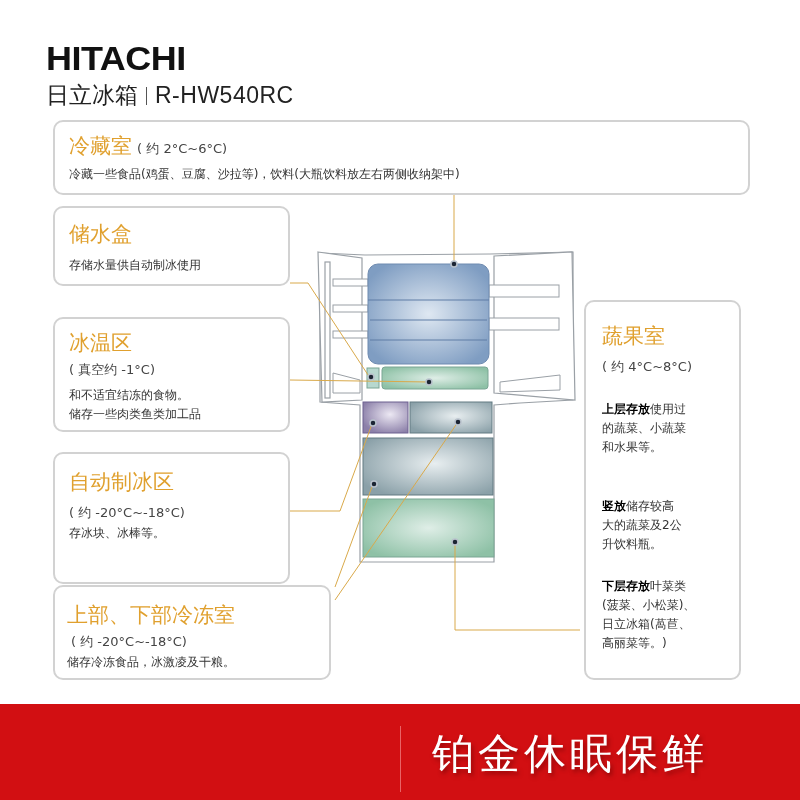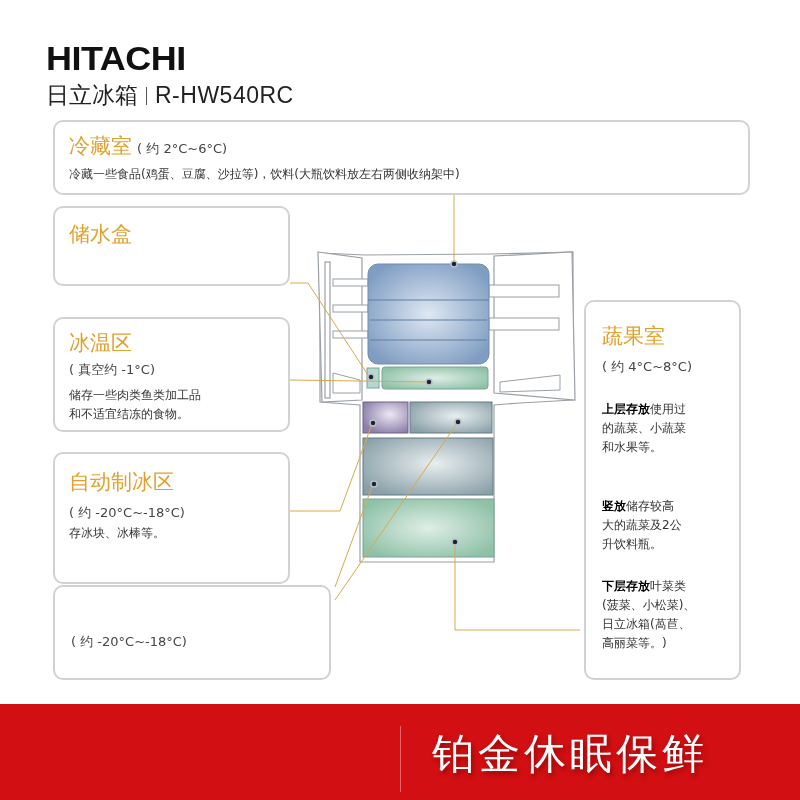--- a/index.html
+++ b/index.html
@@ -107,39 +107,42 @@
 <div class="card" style="left:53px;top:120px;width:697px;height:75px;">
   <div style="position:absolute;left:14px;top:10px;">
     <span class="title">冷藏室</span>
     <span class="temp">( 约 2°C~6°C)</span>
   </div>
   <div class="desc" style="position:absolute;left:14px;top:43px;white-space:nowrap;">冷藏一些食品(鸡蛋、豆腐、沙拉等)，饮料(大瓶饮料放左右两侧收纳架中)</div>
 </div>
 
 <div class="card" style="left:53px;top:206px;width:237px;height:80px;">
   <div class="title" style="position:absolute;left:14px;top:12px;">储水盒</div>
+  <div class="desc" style="position:absolute;left:14px;top:48px;white-space:nowrap;">存储水量供自动制冰使用</div>
 </div>
 
 <div class="card" style="left:53px;top:317px;width:237px;height:115px;padding-left:8px;">
   <div class="title" style="position:absolute;left:14px;top:10px;">冰温区</div>
   <div class="temp" style="position:absolute;left:14px;top:42px;">( 真空约 -1°C)</div>
   <div class="desc" style="position:absolute;left:14px;top:67px;white-space:nowrap;">
+    <div>和不适宜结冻的食物。</div>
     <div>储存一些肉类鱼类加工品</div>
-    <div>和不适宜结冻的食物。</div>
   </div>
 </div>
 
 <div class="card" style="left:53px;top:452px;width:237px;height:132px;">
   <div class="title" style="position:absolute;left:14px;top:14px;">自动制冰区</div>
   <div class="temp" style="position:absolute;left:14px;top:50px;">( 约 -20°C~-18°C)</div>
   <div class="desc" style="position:absolute;left:14px;top:70px;white-space:nowrap;">存冰块、冰棒等。</div>
 </div>
 
 <div class="card" style="left:53px;top:585px;width:278px;height:95px;">
+  <div class="title" style="position:absolute;left:12px;top:14px;">上部、下部冷冻室</div>
   <div class="temp" style="position:absolute;left:16px;top:46px;">( 约 -20°C~-18°C)</div>
+  <div class="desc" style="position:absolute;left:12px;top:66px;white-space:nowrap;">储存冷冻食品，冰激凌及干粮。</div>
 </div>
 
 <div class="card" style="left:584px;top:300px;width:157px;height:380px;">
   <div class="title" style="position:absolute;left:16px;top:20px;font-family:Liberation Serif, serif;">蔬果室</div>
   <div class="temp" style="position:absolute;left:16px;top:56px;">( 约 4°C~8°C)</div>
   <div class="desc" style="position:absolute;left:16px;top:98px;white-space:nowrap;">
     <div><b>上层存放</b><span>使用过</span></div>
     <div>的蔬菜、小蔬菜</div>
     <div>和水果等。</div>
   </div>

